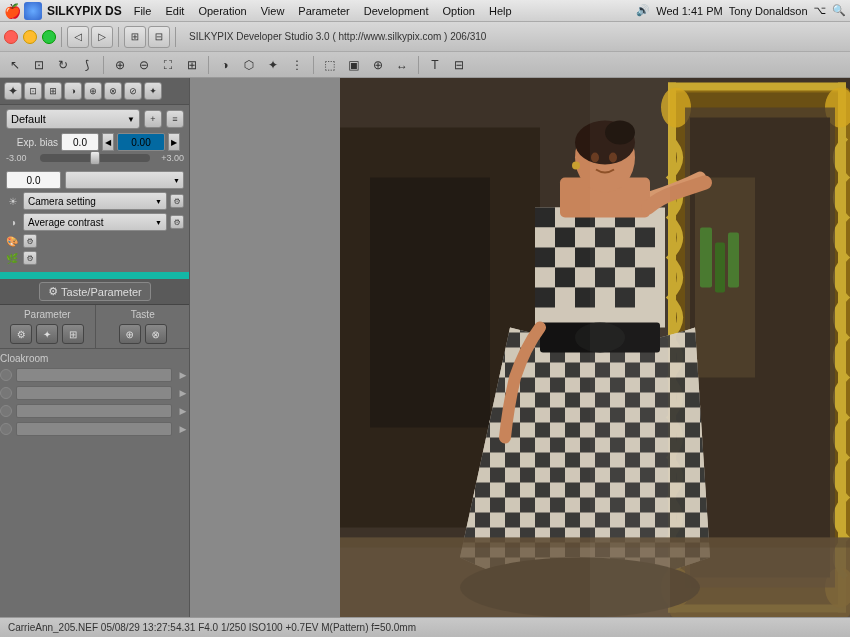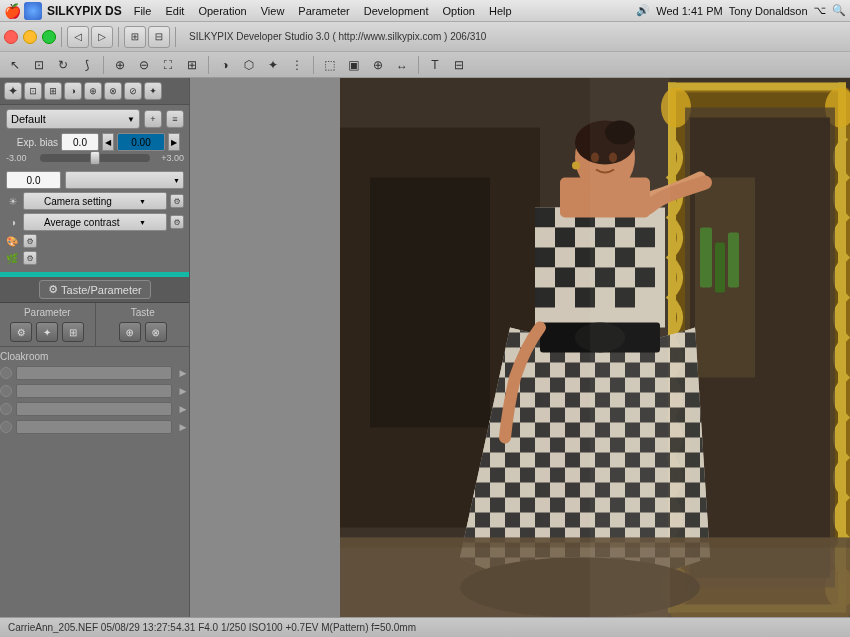--- a/index.html
+++ b/index.html
@@ -117,21 +117,21 @@
       background: #6e6e6e;
       border-right: 1px solid #555;
       display: flex;
       flex-direction: column;
       overflow: hidden;
     }
 
     
     .panel-section {
       padding: 4px 6px;
-      border-bottom: 5px solid #14b8a6;
+      border-bottom: 7px solid #14b8a6;
     }
 
     
     .preset-row {
       display: flex;
       align-items: center;
       gap: 4px;
       margin-bottom: 4px;
     }
     .dropdown-select {
@@ -303,21 +303,21 @@
       font-size: 10px;
       color: #ccc;
     }
     .ctrl-dropdown {
       flex: 1;
       height: 18px;
       background: linear-gradient(to bottom, #e0e0e0, #c8c8c8);
       border: 1px solid #888;
       border-radius: 2px;
       font-size: 10px;
-      padding: 0 20px;
+      padding: 0 4px;
       display: flex;
       align-items: center;
       cursor: pointer;
     }
     .ctrl-dropdown::after {
       content: '▼';
       font-size: 7px;
       margin-left: auto;
     }
     .ctrl-end-btn {

